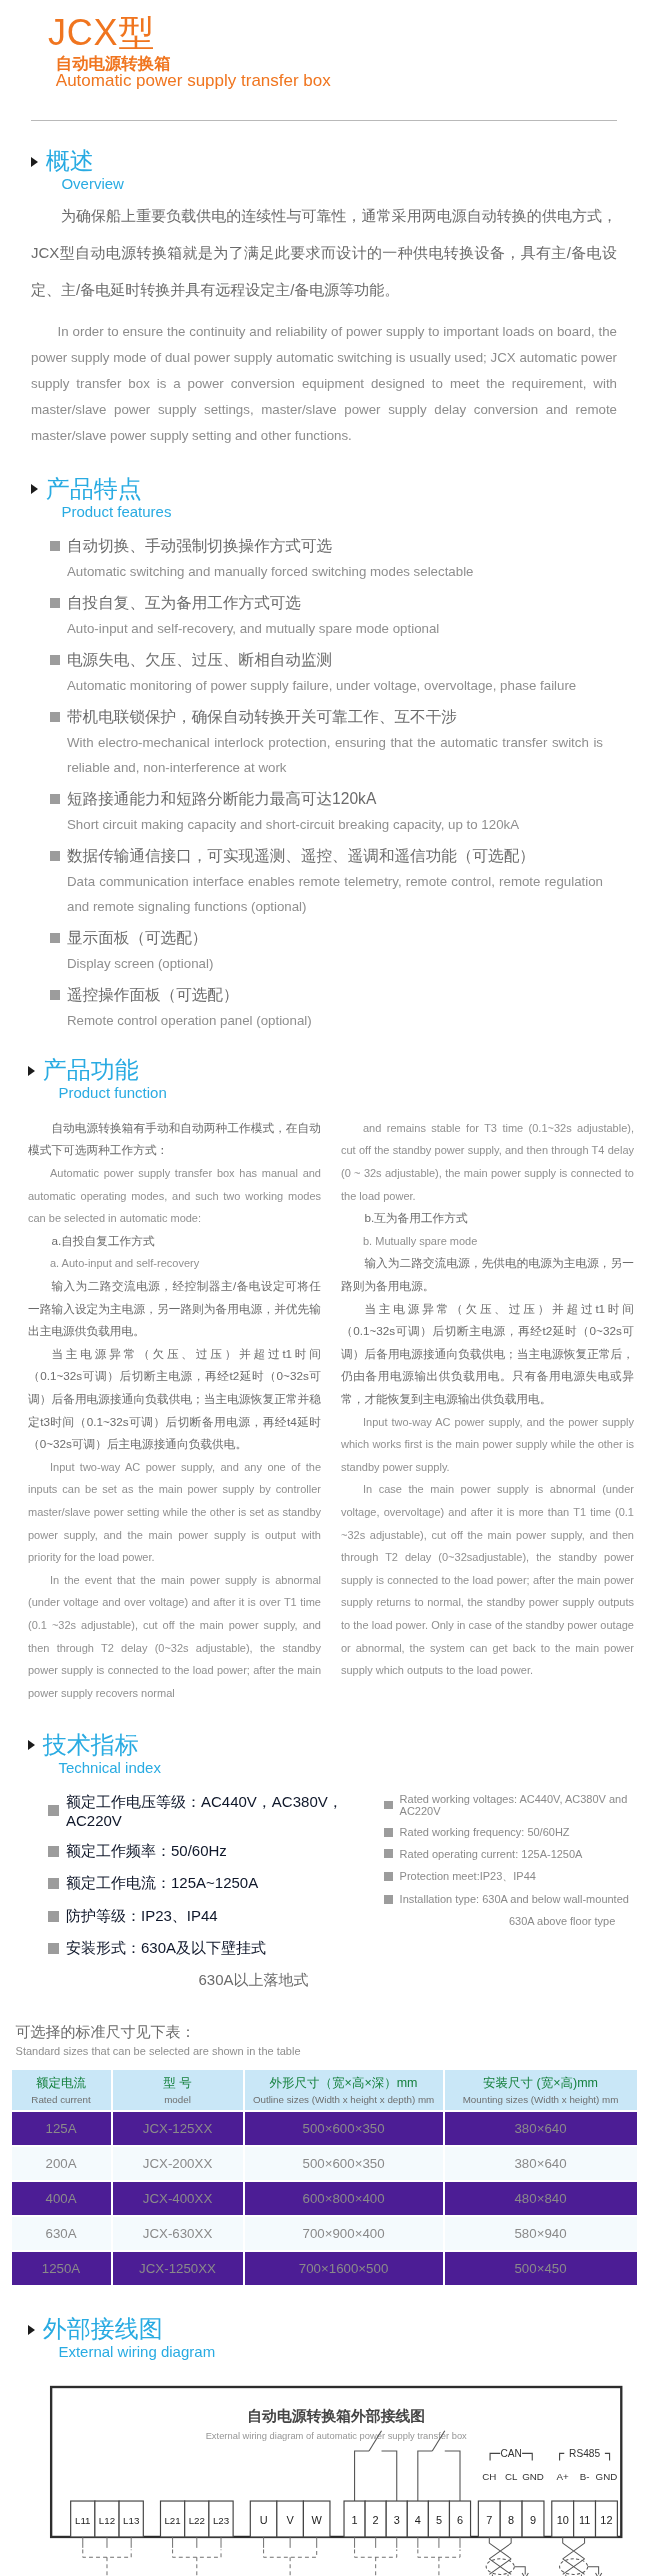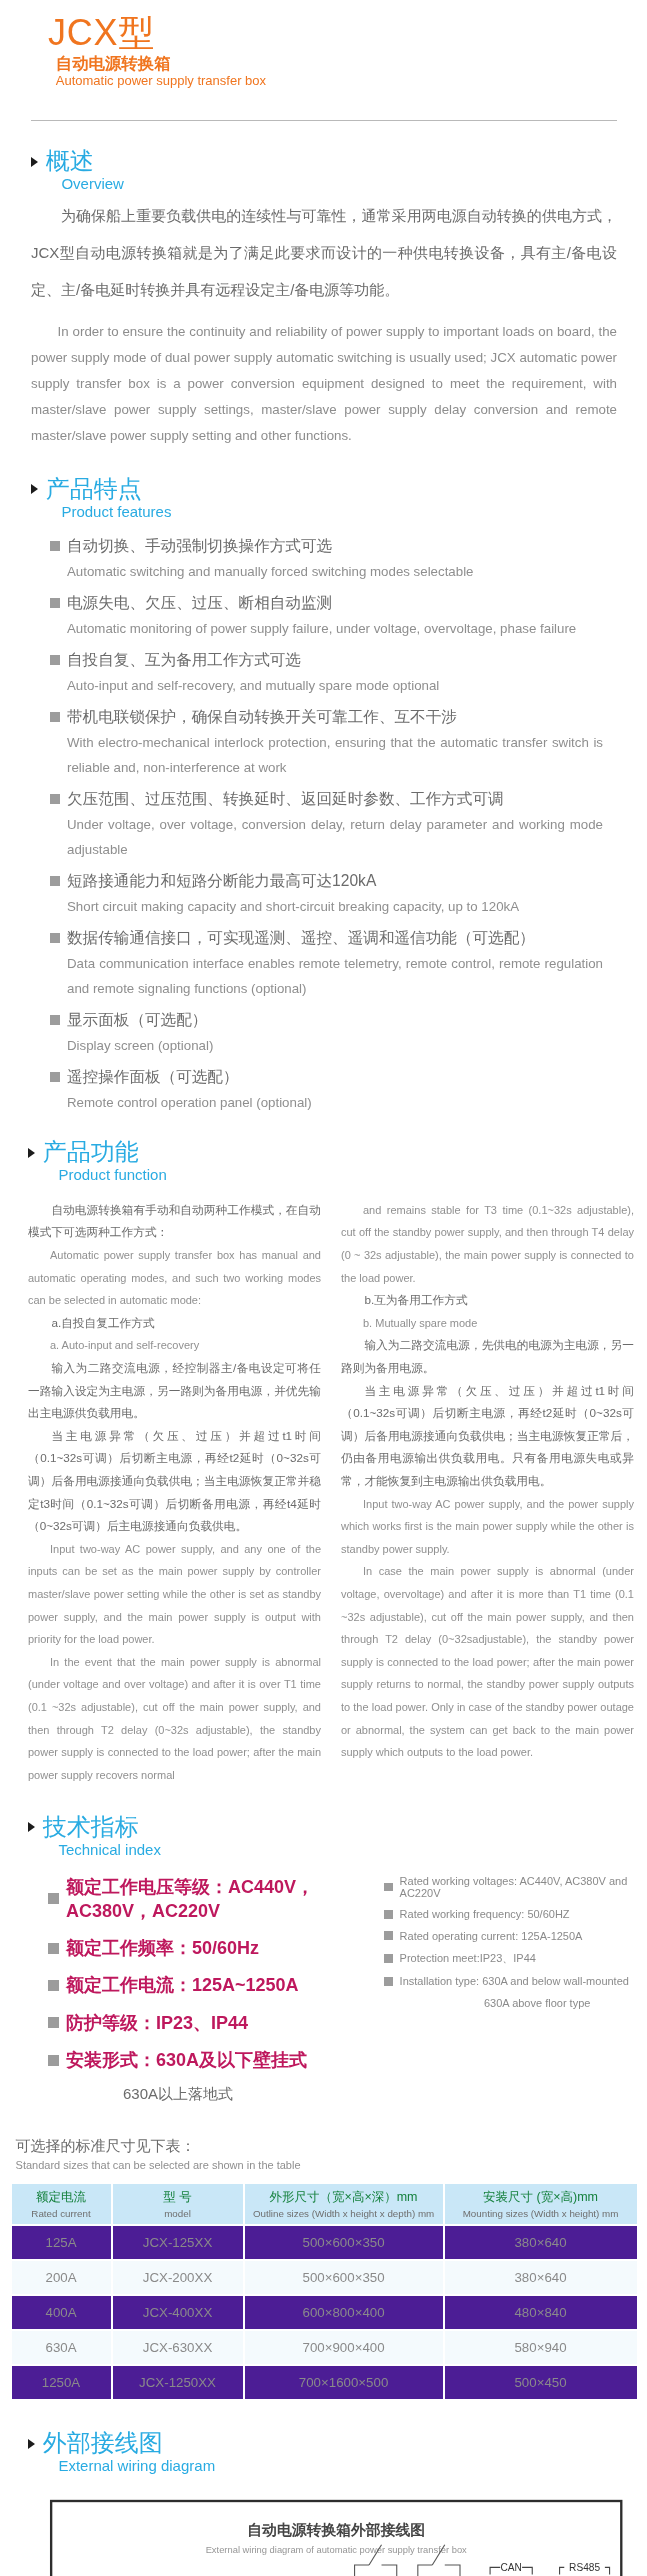--- a/index.html
+++ b/index.html
@@ -1,21 +1,21 @@
 <!DOCTYPE html>
 <html style="font-size:12.5px"><head>
 <meta charset="utf-8">
 <style>
   html,body{margin:0;padding:0;background:#fff;}
   body{width:648px;font-family:"Liberation Sans","DejaVu Sans",sans-serif;color:#6e6e6e;}
   .hdr{padding:12.5px 0 0 48px;color:#f0751f;display:flex;align-items:flex-start;flex-direction:column;}
   .hdr-model{font-size:36px;line-height:39px;letter-spacing:0.8px;}
   .hdr-tt{margin-left:7.8px;padding-top:2.3px;}
   .hdr-zh{font-size:16.4px;font-weight:bold;line-height:19.5px;}
-  .hdr-en{font-size:13px;line-height:16.4px;}
+  .hdr-en{font-size:17px;line-height:16.4px;}
   .divider{border:none;border-top:0.8px solid #b9b9b9;margin:30px 31px 0 31px;}
   .sec{margin:26.5px 31px 0 31px;}
   .sec-head{display:flex;align-items:flex-start;}
   .tri{width:0;height:0;border-left:7.8px solid #1c1c1c;border-top:5.5px solid transparent;border-bottom:5.5px solid transparent;margin:9.4px 7.8px 0 0;}
   .sec-zh{color:#29abe2;font-size:24px;line-height:28px;font-weight:500;}
   .sec-en{color:#29abe2;font-size:15px;line-height:17px;margin-left:15.6px;}
   .p-zh{font-size:15px;line-height:37px;color:#6b6b6b;text-align:justify;text-indent:2em;margin:4.7px 0 0 0;}
   .p-en{font-size:13.3px;line-height:26px;color:#8d8d8d;text-align:justify;text-indent:2em;margin:11px 0 0 0;}
   .feat-list{margin:14px 45px 0 50px;}
   .feat{margin-bottom:7px;}
@@ -23,25 +23,25 @@
   .bullet{display:inline-block;width:10px;height:10px;background:#9c9c9c;margin-right:7px;flex:none;}
   .feat-en{font-size:13.3px;color:#8f8f8f;line-height:25px;text-align:justify;margin:1.6px 0 0 17px;}
   .fn-cols{display:flex;gap:20px;margin:15.6px 14px 0 28px;}
   .fn-col{flex:1;}
   .fn-zh{font-size:11.7px;line-height:22.6px;color:#6b6b6b;text-align:justify;text-indent:2em;margin:0;}
   .fn-en{font-size:11px;line-height:22.6px;color:#909090;text-align:justify;text-indent:2em;margin:0;}
   .tech-wrap{display:flex;margin:17px 7.8px 0 48px;}
   .tech-left{width:336px;}
   .tech-right{flex:1;}
   .tech-item{display:flex;align-items:center;margin-bottom:13.3px;}
-  .tech-left .tech-item{font-size:18px;color:#be185d;font-weight:bold;}
+  .tech-left .tech-item{font-size:15px;color:#0f172a;}
   .tech-left .bullet{width:11px;height:11px;}
   .tech-right .tech-item{font-size:11px;color:#8a8a8a;margin-bottom:9.4px;}
   .tech-right .bullet{width:8.6px;height:8.6px;}
-  .tech-extra{margin:0 0 11px 75px;font-size:15px;color:#6b6b6b;}
+  .tech-extra{margin:0 0 11px 75px;font-size:15px;color:#6b6b6b;text-align:center;}
   .tech-right .tech-extra{font-size:11px;color:#8a8a8a;margin-left:100px;}
   .tbl-intro-zh{margin:22px 0 0 15.6px;font-size:15px;color:#6b6b6b;}
   .tbl-intro-en{margin:2.3px 0 0 15.6px;font-size:11px;color:#8f8f8f;}
   table.sizes{border-collapse:separate;border-spacing:2.3px;margin:11px auto 0 auto;width:629px;background:#fff;}
   table.sizes th{background:#c9e7f7;font-weight:normal;padding:5.5px 3.1px;}
   .th-zh{font-size:12.5px;color:#15803d;display:block;}
   .th-en{font-size:9.8px;color:#6f6f6f;display:block;margin-top:1.6px;}
   table.sizes td{text-align:center;font-size:13.3px;color:#8a8a8a;height:31px;}
   table.sizes tr.odd td{background:#4c1d95;}
   table.sizes tr.even td{background:#f4fafd;}
@@ -85,44 +85,37 @@
     <div class="feat">
       <div class="feat-zh">
         <span class="bullet"></span>
         <span>自动切换、手动强制切换操作方式可选</span>
       </div>
       <div class="feat-en">Automatic switching and manually forced switching modes selectable</div>
     </div>
     <div class="feat">
       <div class="feat-zh">
         <span class="bullet"></span>
+        <span>自投自复、互为备用工作方式可选</span>
+      </div>
+      <div class="feat-en">Auto-input and self-recovery, and mutually spare mode optional</div>
+    </div>
+    <div class="feat">
+      <div class="feat-zh">
+        <span class="bullet"></span>
         <span>电源失电、欠压、过压、断相自动监测</span>
       </div>
       <div class="feat-en">Automatic monitoring of power supply failure, under voltage, overvoltage, phase failure</div>
     </div>
     <div class="feat">
       <div class="feat-zh">
         <span class="bullet"></span>
-        <span>自投自复、互为备用工作方式可选</span>
-      </div>
-      <div class="feat-en">Auto-input and self-recovery, and mutually spare mode optional</div>
-    </div>
-    <div class="feat">
-      <div class="feat-zh">
-        <span class="bullet"></span>
         <span>带机电联锁保护，确保自动转换开关可靠工作、互不干涉</span>
       </div>
       <div class="feat-en">With electro-mechanical interlock protection, ensuring that the automatic transfer switch is reliable and, non-interference at work</div>
-    </div>
-    <div class="feat">
-      <div class="feat-zh">
-        <span class="bullet"></span>
-        <span>欠压范围、过压范围、转换延时、返回延时参数、工作方式可调</span>
-      </div>
-      <div class="feat-en">Under voltage, over voltage, conversion delay, return delay parameter and working mode adjustable</div>
     </div>
     <div class="feat">
       <div class="feat-zh">
         <span class="bullet"></span>
         <span>短路接通能力和短路分断能力最高可达120kA</span>
       </div>
       <div class="feat-en">Short circuit making capacity and short-circuit breaking capacity, up to 120kA</div>
     </div>
     <div class="feat">
       <div class="feat-zh">

